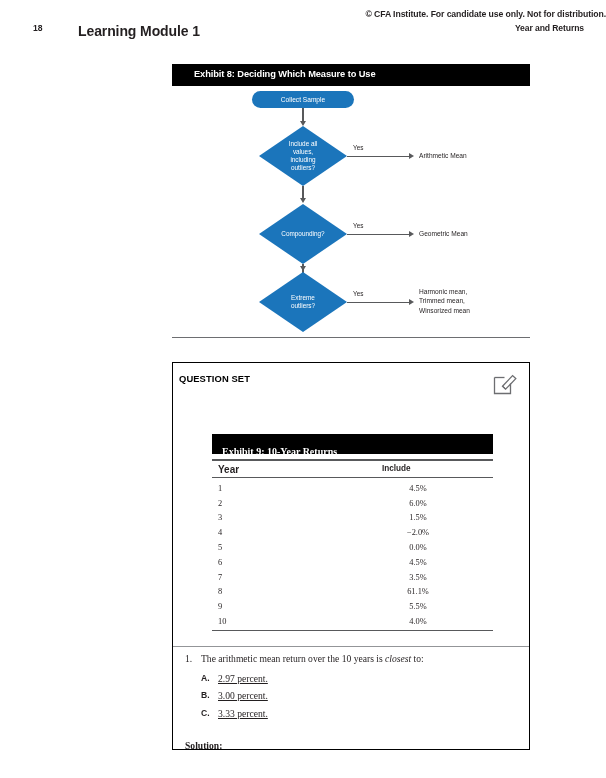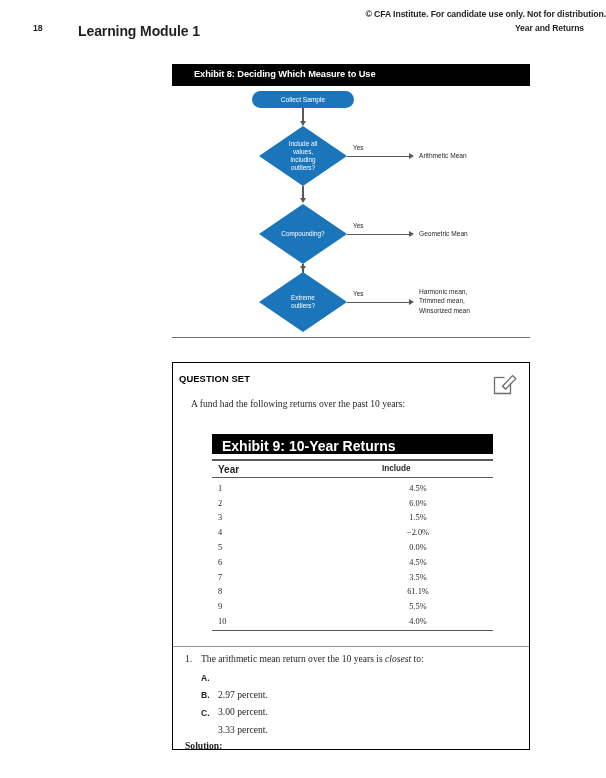--- a/index.html
+++ b/index.html
@@ -128,23 +128,23 @@
     font-family:"Liberation Serif", serif;
     font-size:9.6px;color:#231f20;
   }
 
   
   .ex9-bar{
     position:absolute;left:39px;top:71px;width:281px;height:20px;
     background:#000000;
   }
   .ex9-bar span{
-    position:absolute;left:10px;top:4px;
-    font-family:Liberation Sans, sans-serif;
-    font-weight:bold;font-size:14px;color:#ffffff;
+    position:absolute;left:10px;top:12px;
+    font-family:Liberation Serif, serif;
+    font-weight:bold;font-size:10px;color:#ffffff;
   }
   .tbl{
     position:absolute;left:39px;top:91px;width:281px;
   }
   .rule-top{height:1.6px;background:#58595b;margin-top:5px;}
   .rule-mid{height:1.2px;background:#58595b;}
   .rule-bot{height:1.6px;background:#58595b;}
   .thead{
     position:relative;height:16px;
   }
@@ -185,21 +185,21 @@
   .opt{
     position:absolute;left:28px;width:300px;
     font-family:"Liberation Serif", serif;
     font-size:9.6px;color:#231f20;
   }
   .opt .lt{
     position:absolute;left:0;top:0;
     font-family:"Liberation Sans", sans-serif;
     font-weight:bold;font-size:8.6px;color:#231f20;
   }
-  .opt .ot{position:absolute;left:17px;top:16px;}
+  .opt .ot{position:absolute;left:17px;top:0;text-decoration:underline;}
   .sol-lbl{
     position:absolute;left:12px;top:361px;
     font-family:"Liberation Serif", serif;
     font-weight:bold;font-size:9.6px;color:#231f20;margin-top:16px;
   }
   .sol-txt{
     position:absolute;left:12px;top:376px;width:335px;
     font-family:"Liberation Serif", serif;
     font-size:9.6px;color:#231f20;
   }
@@ -283,21 +283,20 @@
 
     <div class="edit-icon">
       <svg width="28" height="28" viewBox="0 0 28 28">
         <path d="M3.5 8.5 L3.5 24.5 L19.5 24.5 L19.5 14.5" fill="none" stroke="#6d6e71" stroke-width="1.3"></path>
         <path d="M3.5 8.5 L13.5 8.5" fill="none" stroke="#6d6e71" stroke-width="1.3"></path>
         <path d="M11.5 17.2 L21.6 6.6 L24.8 9.6 L14.6 20.2 Z" fill="none" stroke="#6d6e71" stroke-width="1.3"></path>
         <path d="M11.5 17.2 L14.6 20.2" fill="none" stroke="#6d6e71" stroke-width="1.1"></path>
       </svg>
     </div>
 
-    <div class="qs-intro">A fund had the following returns over the past 10 years:</div>
 
     <div class="ex9-bar">
       <span>Exhibit 9: 10-Year Returns</span>
     </div>
 
     <div class="tbl">
       <div class="rule-top"></div>
       <div class="thead">
         <div class="c1">Year</div>
         <div class="c2">Include</div>

